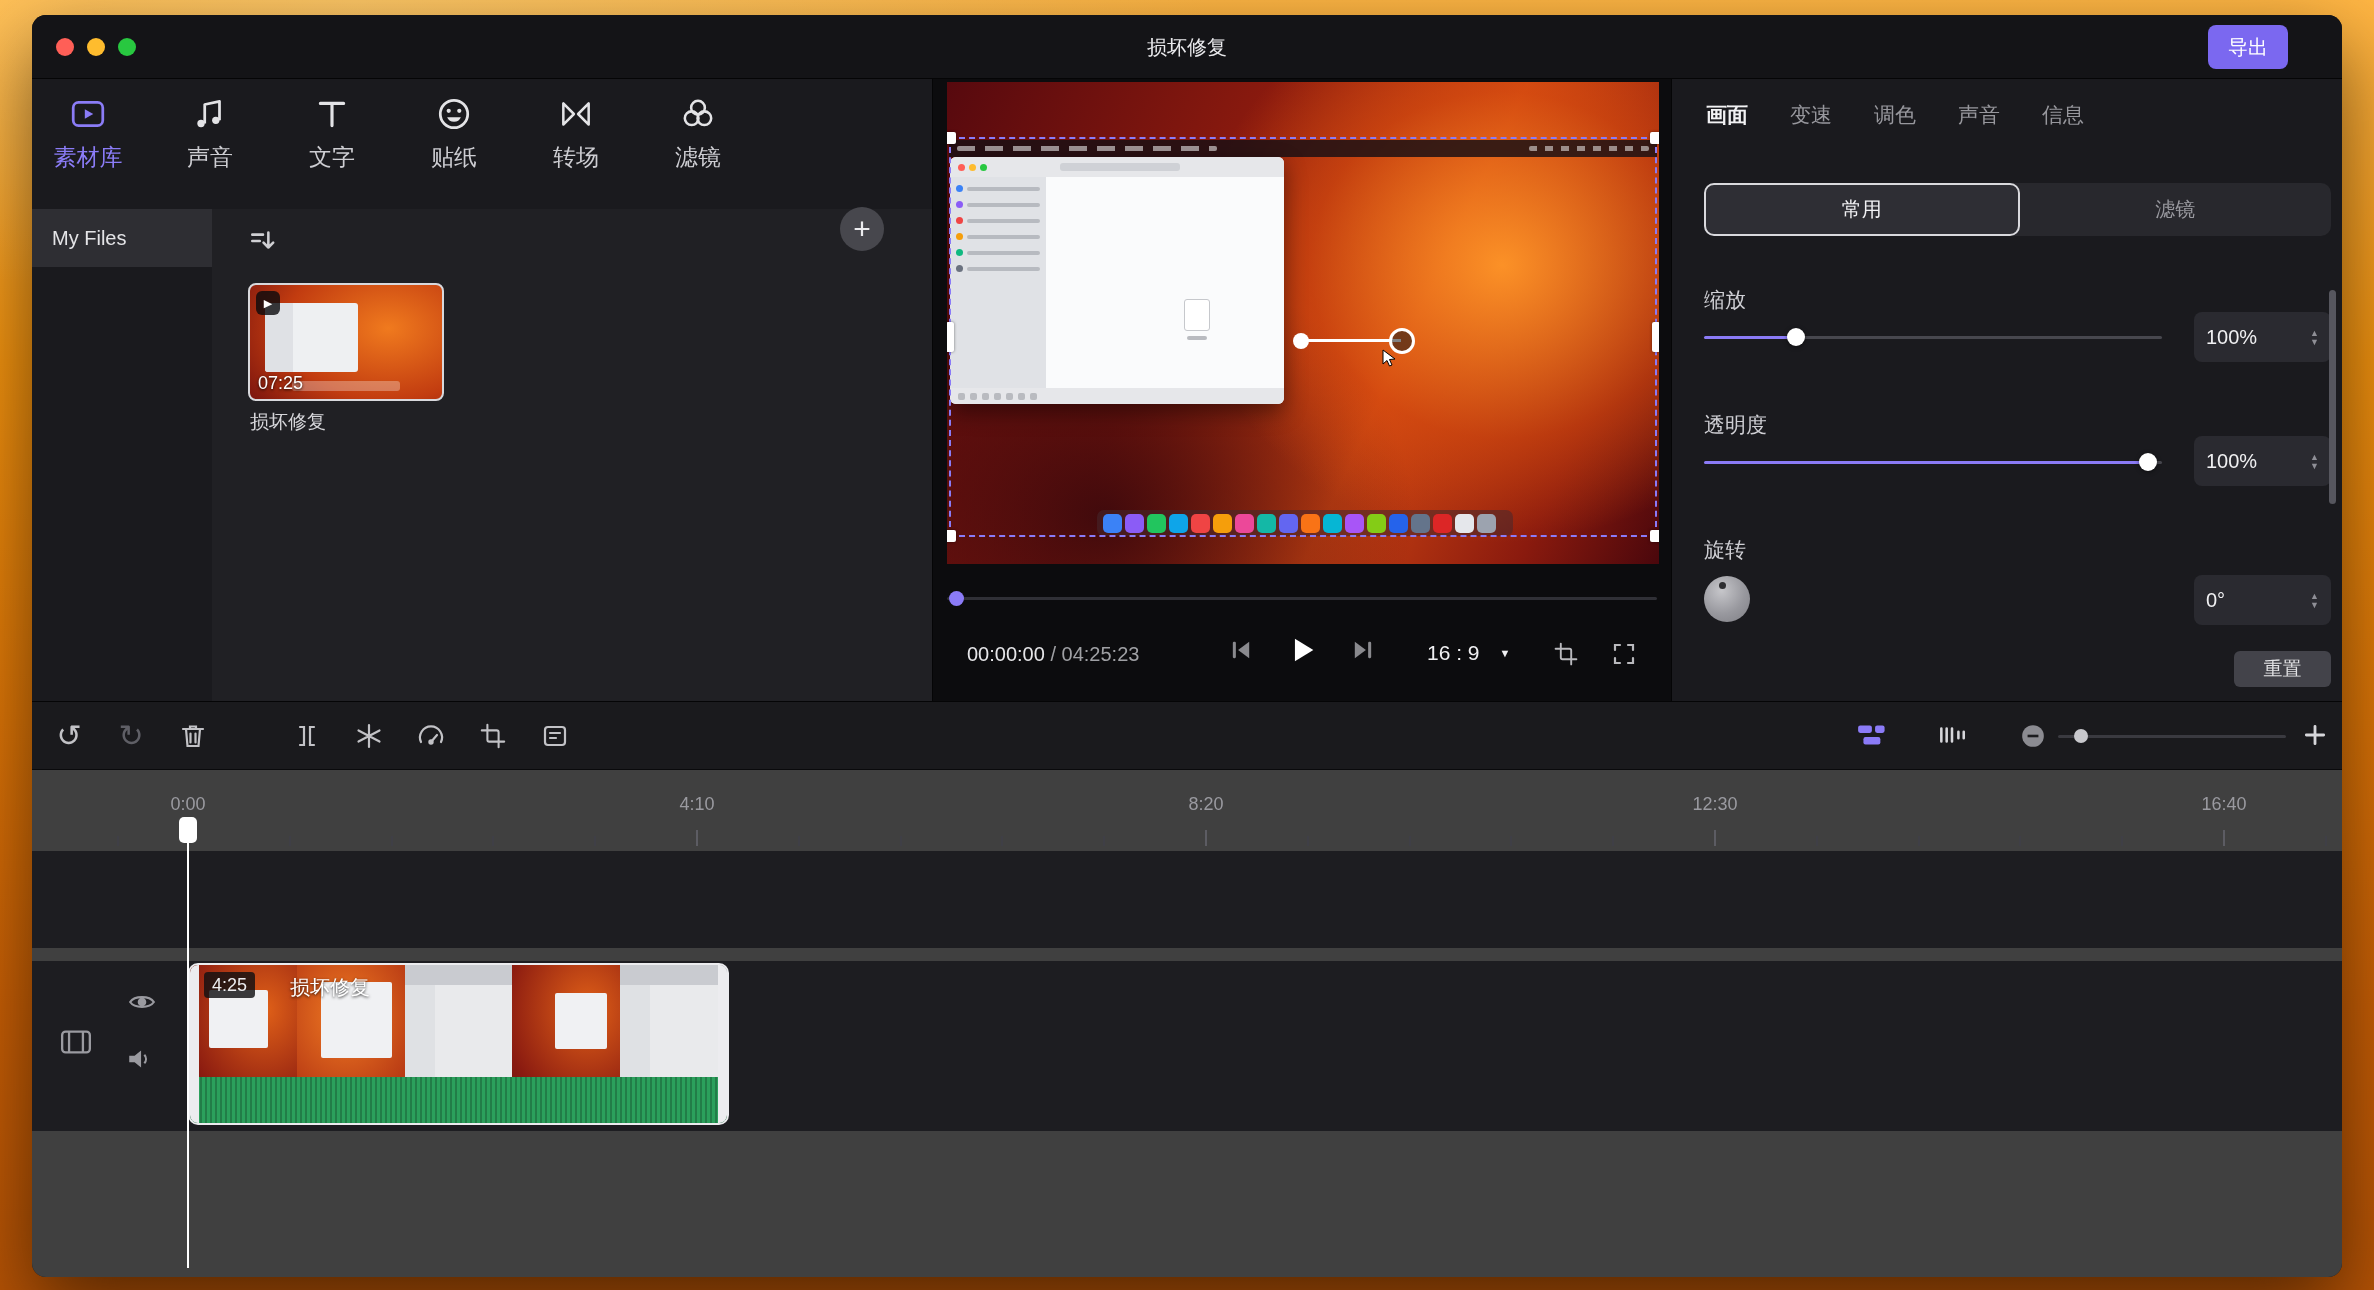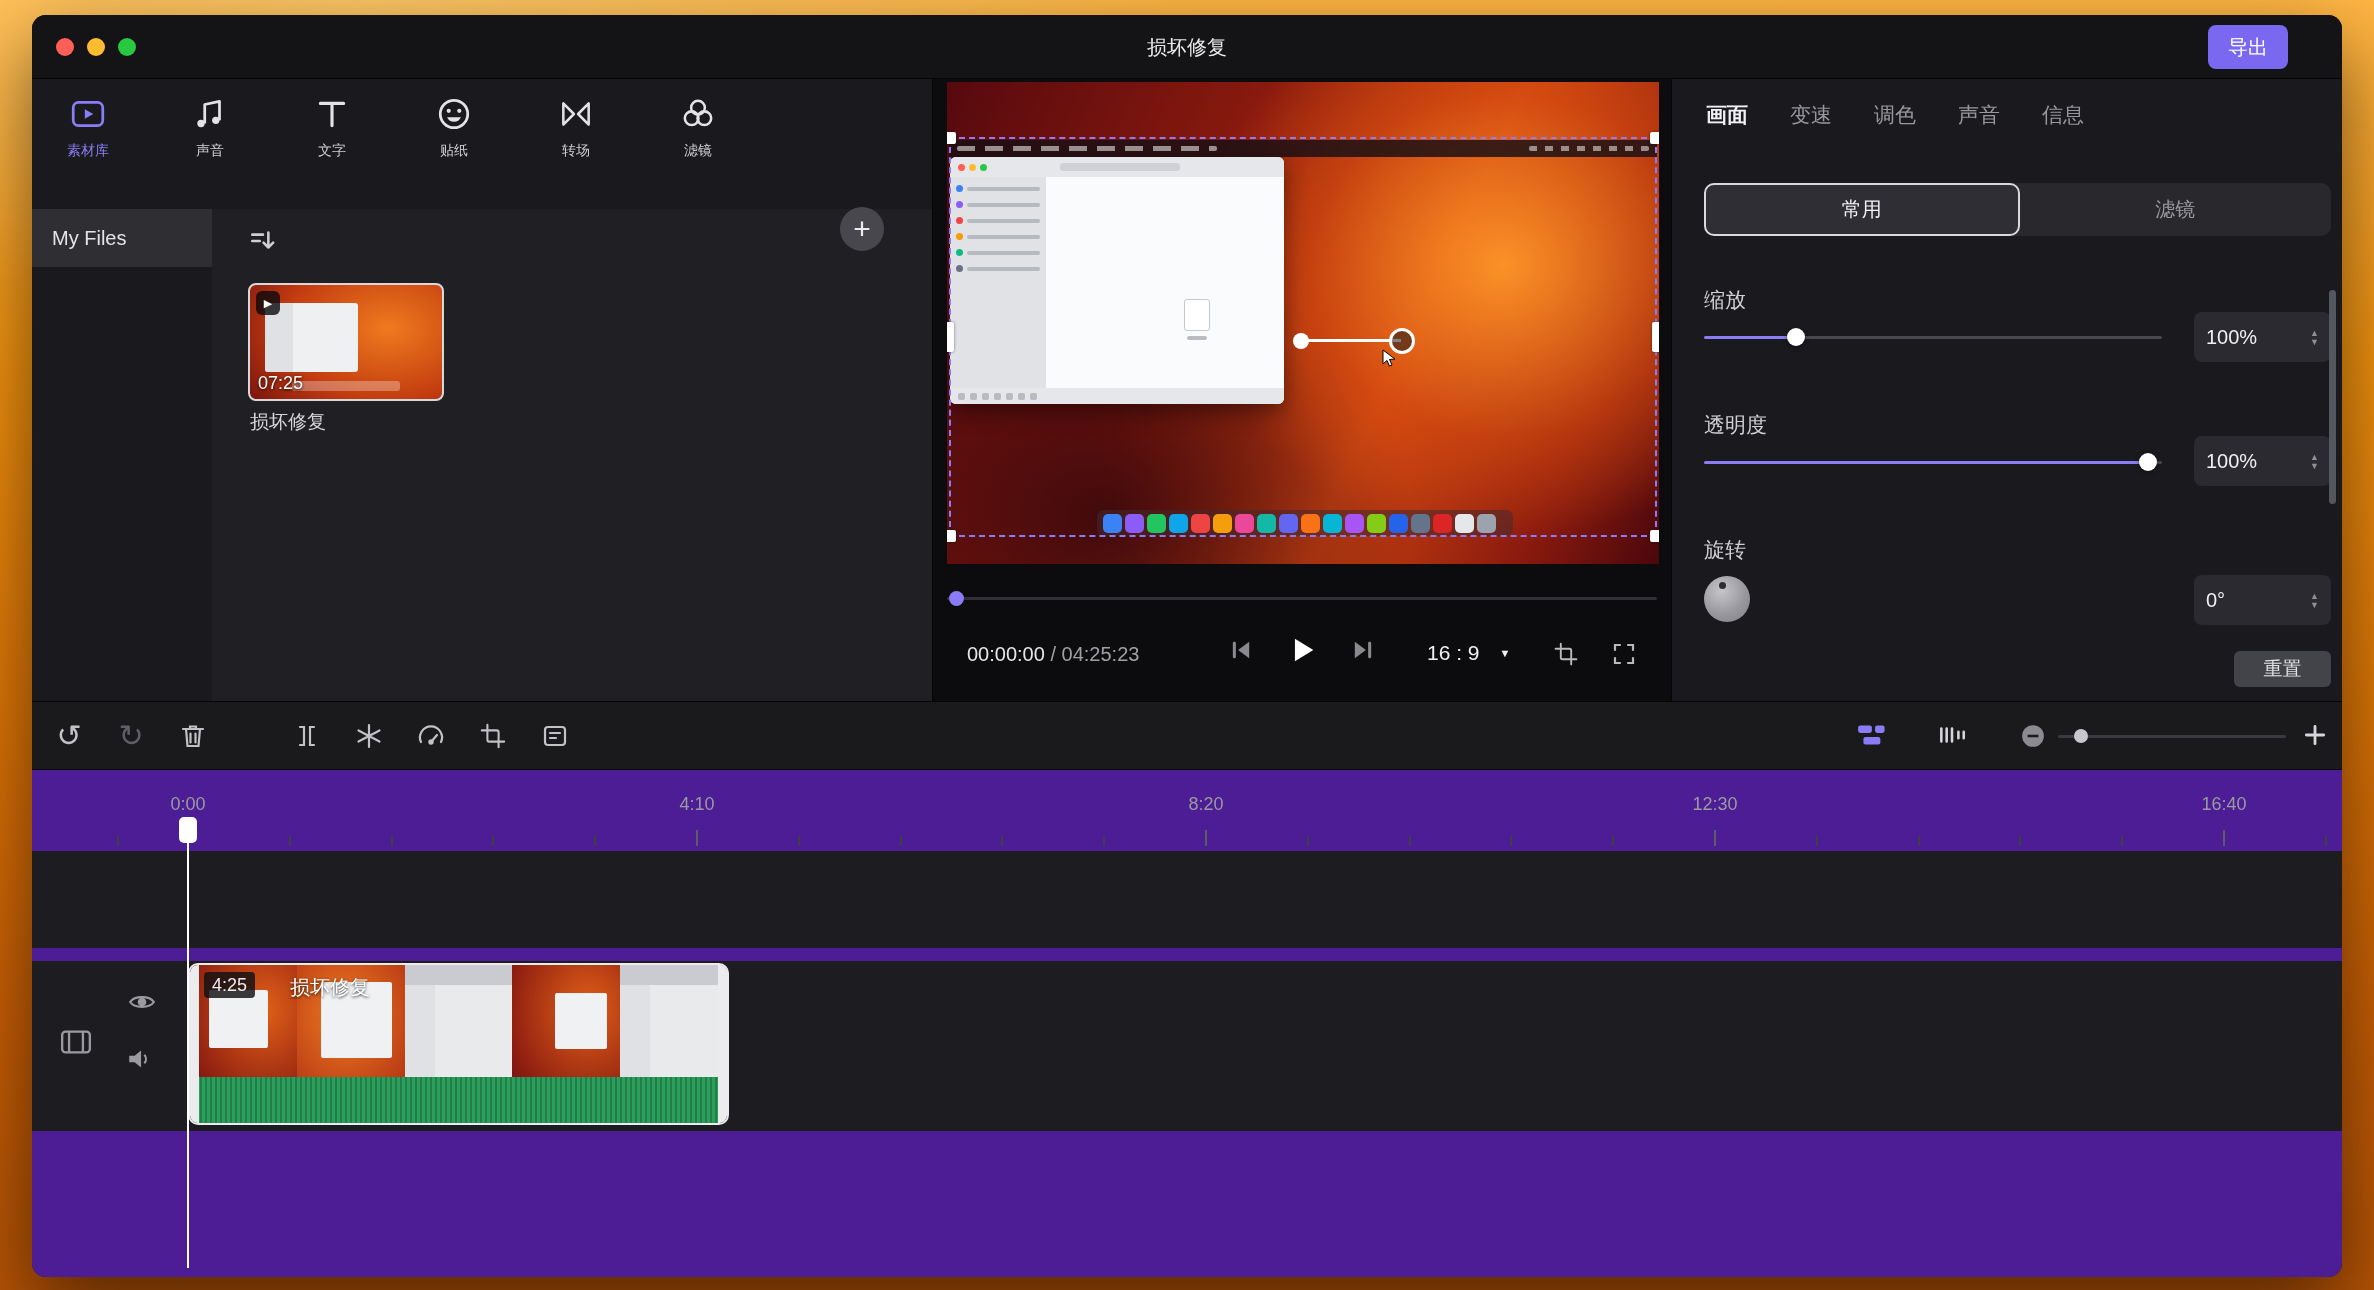--- a/index.html
+++ b/index.html
@@ -18,21 +18,21 @@
   .l-red{background:#ff5f57}.l-yellow{background:#febc2e}.l-green{background:#28c840}
   .win-title{position:absolute;left:0;right:0;top:0;height:64px;line-height:64px;text-align:center;font-size:20px;color:#e9e9ec}
   .export-btn{position:absolute;right:54px;top:10px;height:44px;line-height:44px;padding:0 20px;
     background:#7b68f0;color:#fff;border-radius:8px;font-size:20px;cursor:default}
   
   .main{display:flex;height:623px;border-bottom:1px solid #050506}
   
   .left-panel{width:900px;background:#1a1a1e;display:flex;flex-direction:column}
   .tabs-row{height:130px;display:flex;padding:16px 0 0 12px;gap:34px}
   .mtab{width:88px;display:flex;flex-direction:column;align-items:center;gap:9px;color:#e3e3e6;cursor:default}
-  .mtab .lbl{font-size:14px;color:#cdcdd2}
+  .mtab .lbl{font-size:23px;color:#cdcdd2}
   .mtab.active{color:#8b7cf7}.mtab.active .lbl{color:#8b7cf7}
   .panel-body{flex:1;display:flex;min-height:0}
   .sidebar{width:180px;background:#1a1a1e}
   .side-item{height:58px;line-height:58px;padding-left:20px;font-size:20px;color:#e4e4e7}
   .side-item.active{background:#2e2e33}
   .library{flex:1;position:relative;background:#202024}
   .sort-icon{position:absolute;left:36px;top:16px;color:#cfcfd3}
   .add-btn{position:absolute;right:48px;top:-2px;width:44px;height:44px;border-radius:50%;
     background:#47474d;color:#ececef;font-size:30px;display:flex;align-items:center;justify-content:center}
   .media-card{position:absolute;left:36px;top:74px;width:196px;height:118px;border:2px solid #d8d8dc;border-radius:8px;overflow:hidden;
@@ -133,21 +133,21 @@
   .tb-icon.dim{color:#5f5f66}
   .tb-icon.glyph{font-size:30px;font-family:"DejaVu Sans",sans-serif}
   .gap-left{margin-left:52px}
   .tb-magnet{position:absolute;left:1824px;top:20px}
   .tb-bars{position:absolute;left:1904px;top:20px}
   .tb-zoom-minus{position:absolute;left:1988px;top:21px}
   .tb-zoom-track{position:absolute;left:2026px;top:33px;width:228px;height:3px;border-radius:2px;background:#3a3a40}
   .tb-zoom-thumb{position:absolute;left:2042px;top:27px;width:14px;height:14px;border-radius:50%;background:#c8c8cc}
   .tb-zoom-plus{position:absolute;left:2270px;top:20px;color:#d6d6da}
   
-  .tl-body{position:relative;height:507px;background:#4c1d95}
+  .tl-body{position:relative;height:507px;background:#404040}
   .ruler{position:absolute;left:0;right:0;top:0;height:78px}
   .r-label{position:absolute;top:24px;transform:translateX(-50%);font-size:18px;color:#9a9aa0}
   .ticks-minor{position:absolute;left:0;right:0;bottom:2px;height:10px;
     background:repeating-linear-gradient(90deg,#3f3f46 0 2px,transparent 2px 101.8px);background-position-x:155px}
   .ticks-major{position:absolute;left:0;right:0;bottom:2px;height:16px;
     background:repeating-linear-gradient(90deg,#5c5c63 0 2px,transparent 2px 509px);background-position-x:155px}
   .lane-1{position:absolute;left:0;right:0;top:81px;height:97px;background:#1d1d21}
   .clip-row{position:absolute;left:0;right:0;top:191px;height:170px;background:#1d1d21}
   .gut-film{position:absolute;left:26px;top:66px;color:#9a9aa0}
   .gut-eye{position:absolute;left:96px;top:30px;color:#9a9aa0}

